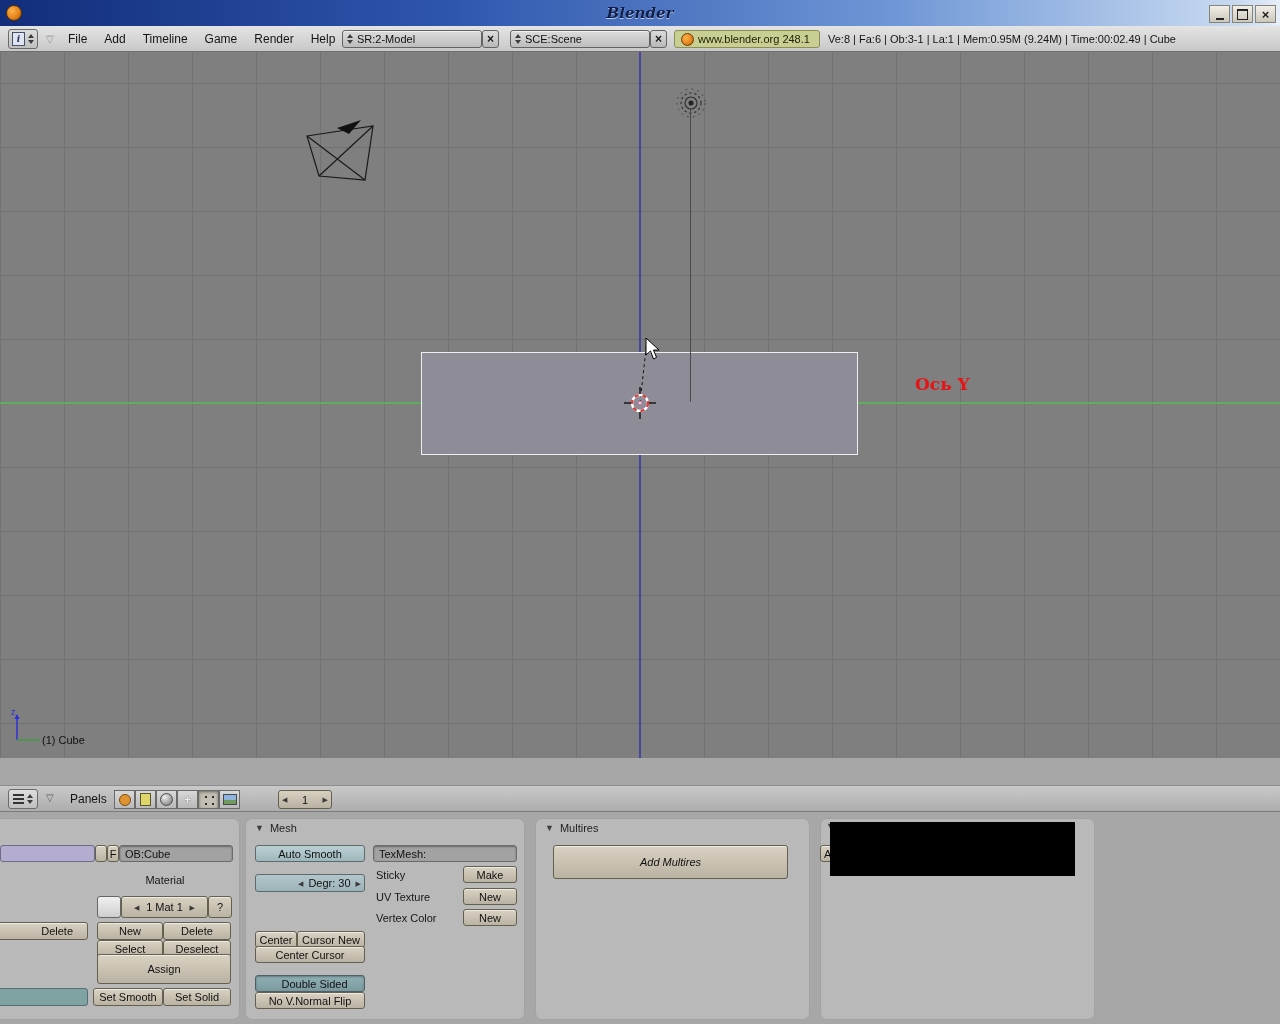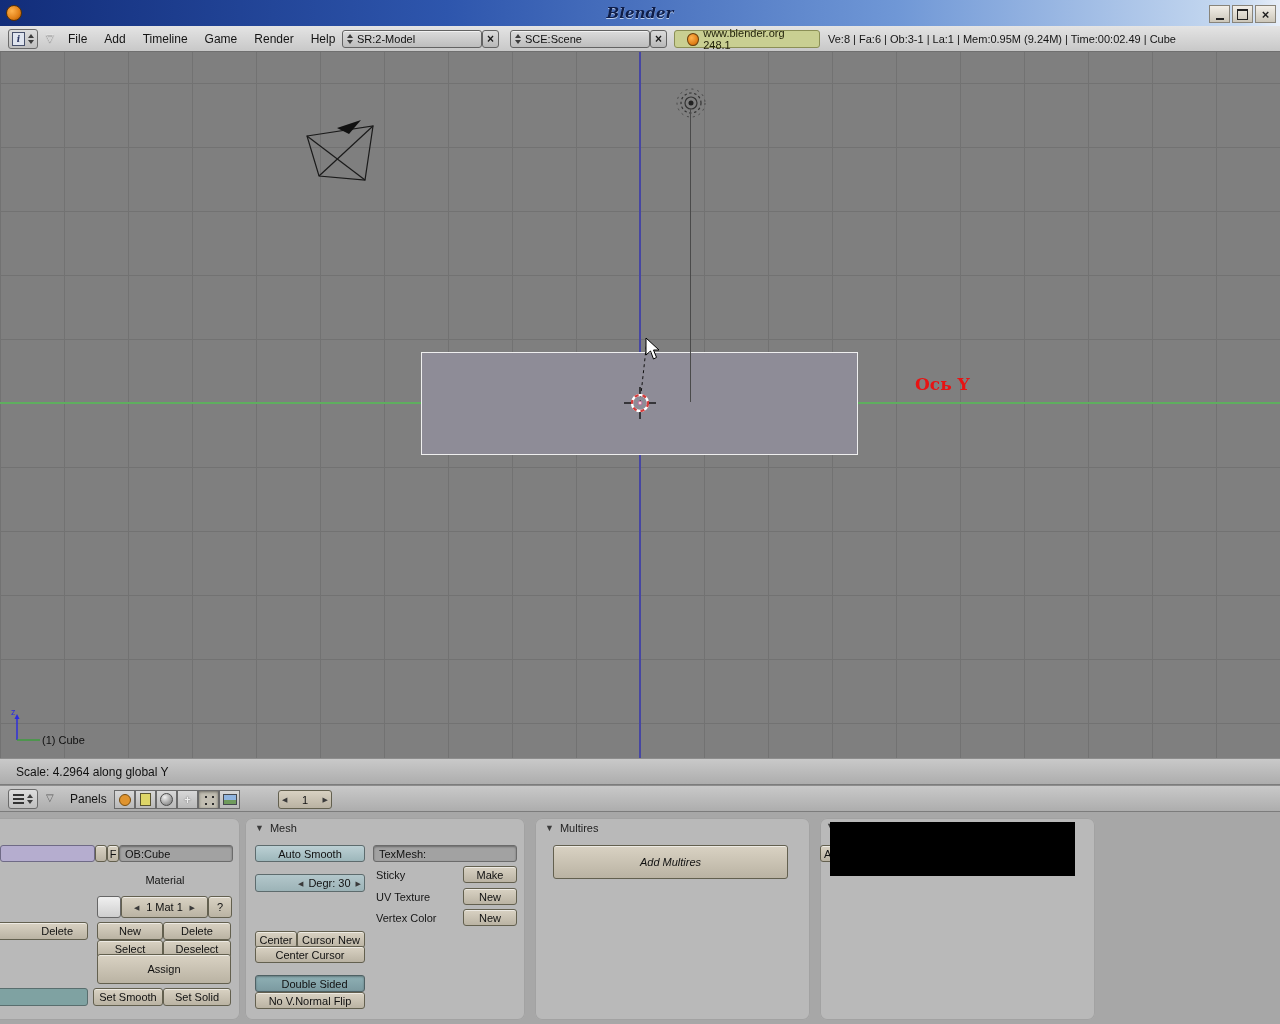--- a/index.html
+++ b/index.html
@@ -37,21 +37,21 @@
   .menus{left:68px;top:0;height:26px;display:flex;gap:17px;align-items:center;font-size:12px;color:#141414;}
   .menu-item{cursor:default;}
   .dd{top:4px;height:18px;border-radius:3px;background:linear-gradient(#dcdcdc,#bdbdbd);
     border:1px solid #636363;display:flex;align-items:center;gap:4px;padding:0 4px;
     font-size:11px;color:#101010;box-shadow:inset 0 1px 0 rgba(255,255,255,.6);}
   .xbtn{top:4px;width:17px;height:18px;border-radius:3px;background:linear-gradient(#dcdcdc,#b8b8b8);
     border:1px solid #636363;display:flex;align-items:center;justify-content:center;
     font-size:12px;font-weight:bold;color:#191919;}
   .version-chip{left:674px;top:4px;width:146px;height:18px;border-radius:3px;
     background:var(--version-bg,#c9cf92);border:1px solid #8b8f56;display:flex;align-items:center;gap:4px;
-    padding:0 12px;font-size:11px;color:#23230c;}
+    padding:0 6px;font-size:11px;color:#23230c;}
   .blender-dot{width:11px;height:11px;border-radius:50%;
     background:radial-gradient(circle at 35% 35%,#ffb24d,#e07f17 65%,#9a4d05);border:1px solid #6b3c08;}
   .stats{left:828px;top:0;height:26px;line-height:26px;font-size:11px;color:#141414;white-space:nowrap;}
 
   
   .vp{left:0;top:52px;width:1280px;height:706px;background-color:var(--viewport-bg,#7f7f7f);
     background-image:linear-gradient(to right,var(--grid-line,#727272) 1px,transparent 1px),
                      linear-gradient(to bottom,var(--grid-line,#727272) 1px,transparent 1px);
     background-size:64px 64px;background-position:0 31px;}
   .axis-y{left:0;top:350px;width:1280px;height:2px;background:var(--axis-green,#5fae5f);}
@@ -211,23 +211,20 @@
 
     <svg class="abs" style="left:10px;top:654px;" width="36" height="42" viewBox="0 0 36 42">
       <line x1="7" y1="34" x2="7" y2="12" stroke="#2a2ae0" stroke-width="1.4"></line>
       <polygon points="7,8 4.5,13 9.5,13" fill="#2a2ae0"></polygon>
       <text x="1" y="9" fill="#2a2ae0" font-size="9">z</text>
       <line x1="7" y1="34" x2="30" y2="34" stroke="#3aa03a" stroke-width="1.4"></line>
     </svg>
     <div class="abs obj-info">(1) Cube</div>
   </div>
 
-  <div class="abs strip vp-header">
-    <div class="abs strip-text">Scale: 4.2964 along global Y</div>
-  </div>
 
   <div class="abs strip bt-header">
     <div class="abs wt-btn" style="top:3px;">
       <div style="display:flex;flex-direction:column;gap:2px;">
         <div style="width:11px;height:2px;background:#333;"></div>
         <div style="width:11px;height:2px;background:#333;"></div>
         <div style="width:11px;height:2px;background:#333;"></div>
       </div>
       <div class="dd-stepper">
           <div class="tri-u"></div>

